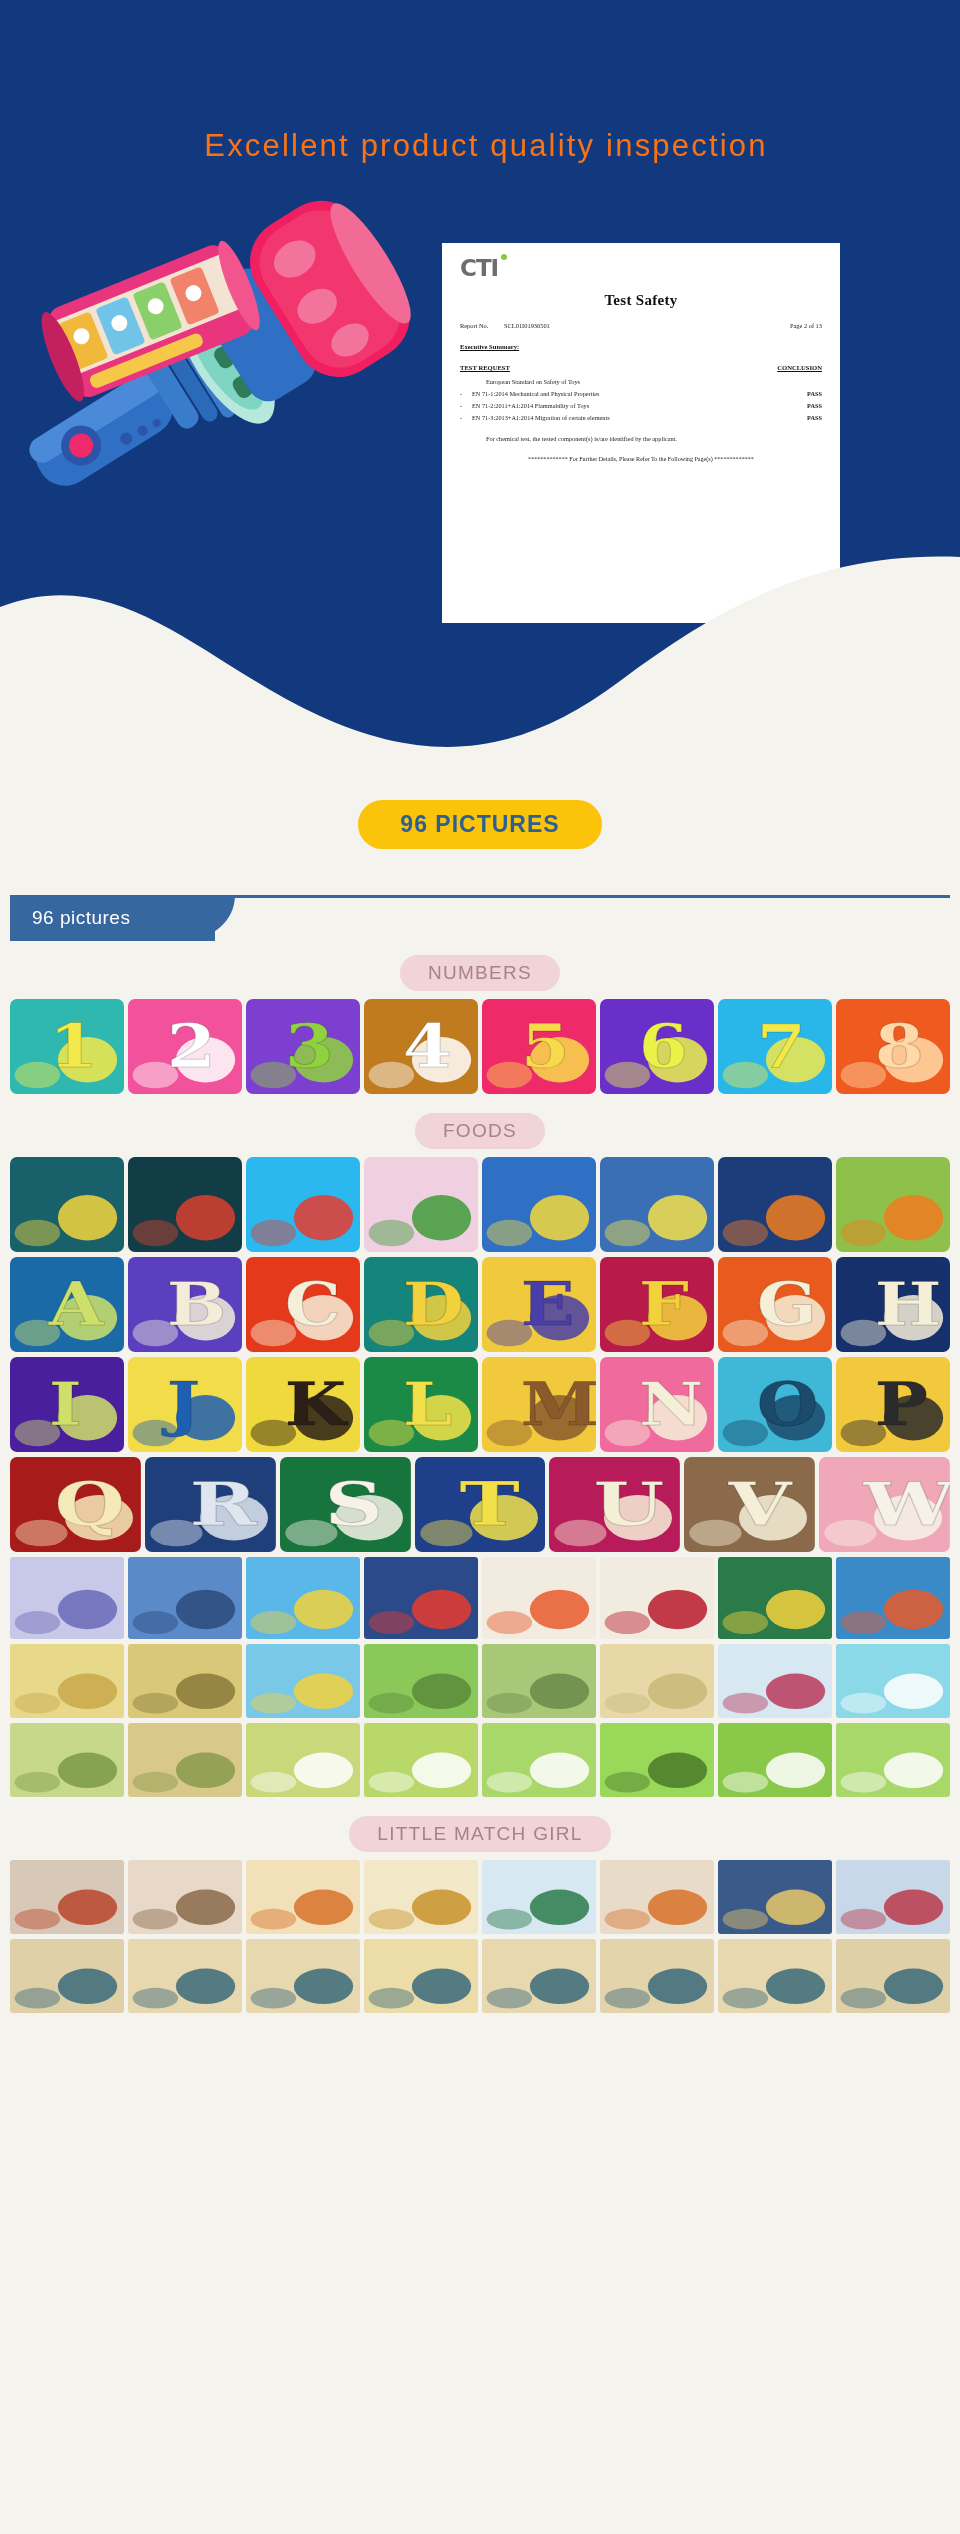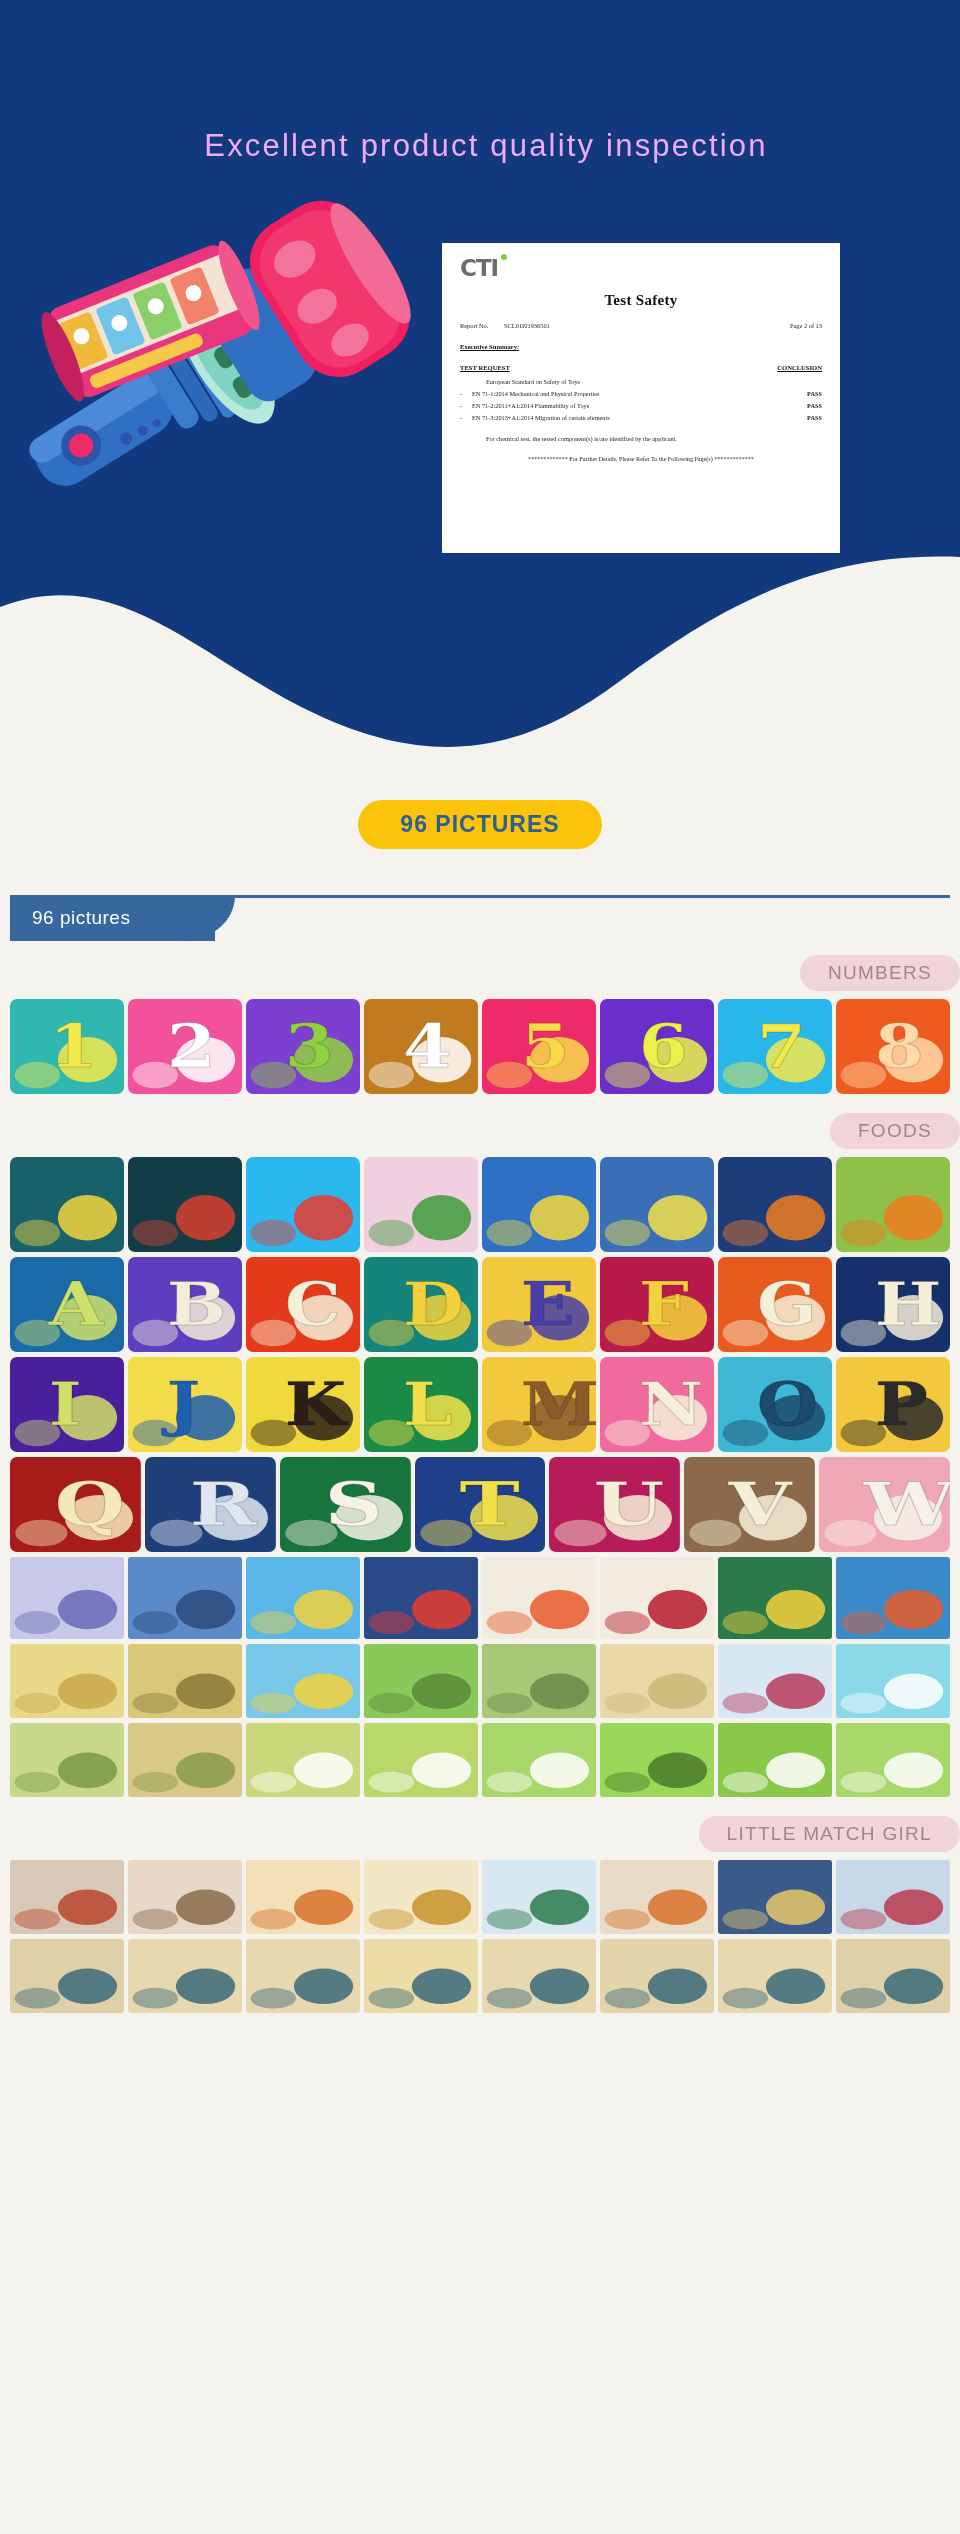--- a/index.html
+++ b/index.html
@@ -11,32 +11,32 @@
   }
   .page { width:960px; position:relative; overflow:hidden; }
 
   
   .hero {
     position:relative; width:960px; height:800px;
     background:#12397e; overflow:hidden;
   }
   .hero-title {
     position:absolute; left:0; right:0; top:128px;
-    text-align:center; color:#f0abfc;
+    text-align:center; color:#f97316;
     font-size:31px; letter-spacing:2.2px; font-weight:400;padding-left:12px;
   }
 
   
   .toy-wrap { position:absolute; left:-20px; top:150px; width:460px; height:430px; }
   .canister { position:absolute; left:40px; top:230px; width:240px; height:190px; }
 
   
   .report {
     position:absolute; left:442px; top:243px;
-    width:398px; height:310px; background:#ffffff;
+    width:398px; height:380px; background:#ffffff;
     padding:14px 18px 0 18px; overflow:hidden;
   }
   .cti-logo {
     position:relative; font-family:"DejaVu Sans", sans-serif;
     font-weight:bold; font-size:23px; color:#6d6d6d;
     letter-spacing:-1px; line-height:1;
   }
   .cti-dot {
     position:absolute; width:6px; height:6px; border-radius:50%;
     background:#8dc63f; left:41px; top:-3px;
@@ -87,21 +87,21 @@
     position:absolute; left:10px; top:0; height:46px; width:205px;
     background:#37679f; color:#fff; font-size:19px;
     display:flex; align-items:center; padding-left:22px;
     letter-spacing:.5px;
   }
   .tab-curve { position:absolute; left:180px; top:0; width:90px; height:46px; }
   .tabline { position:absolute; left:10px; right:10px; top:0;
              height:3px; background:#37679f; }
 
   
-  .cat { text-align:right; margin:14px 0 8px; }
+  .cat { text-align:center; margin:14px 0 8px; }
   .cat span {
     display:inline-block; background:#f0d4d8; color:#ab8189;
     font-size:19px; letter-spacing:1.3px;
     padding:7px 28px; border-radius:20px;
   }
 
   
   .grid { display:flex; gap:4px; padding:0 10px; }
   .grid .cell {
     flex:1 1 0; border-radius:7px; overflow:hidden;

